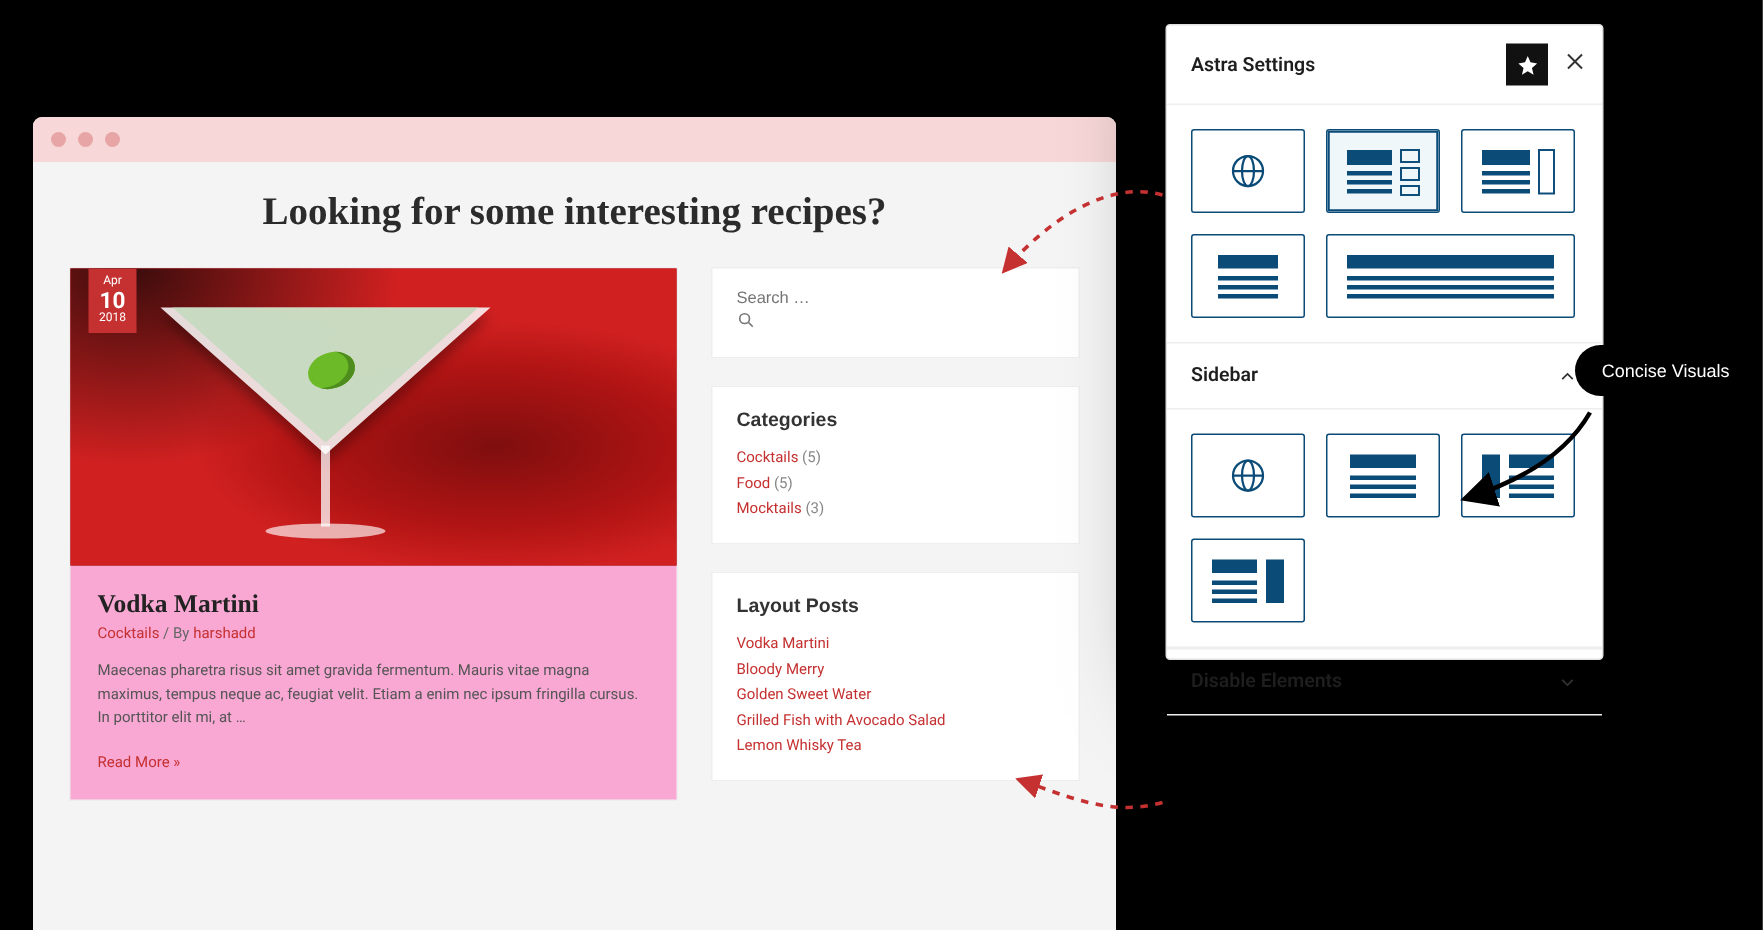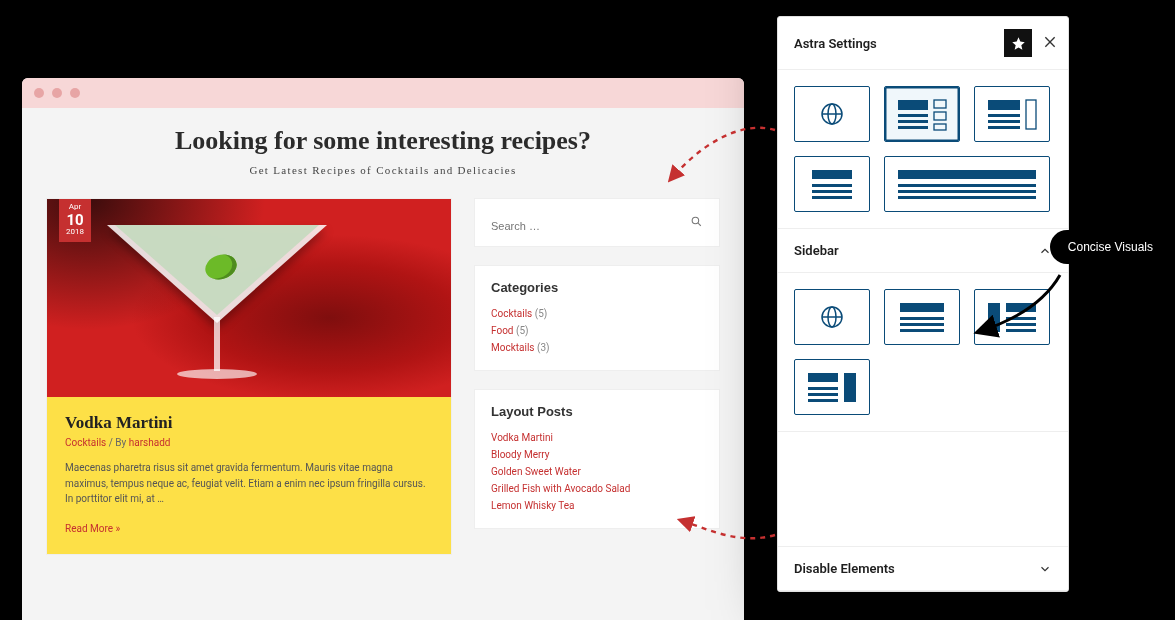--- a/index.html
+++ b/index.html
@@ -22,21 +22,21 @@
   .browser-bar span { width: 10px; height: 10px; border-radius: 50%; background: #e7a5a5; }
   .page { padding: 18px 16px 0 16px; }
   .page-title { font-family: Georgia, "Times New Roman", serif; font-size: 26px; text-align: center; color: #2b2b2b; }
   .page-sub  { font-family: Georgia, serif; text-align: center; font-size: 11px; letter-spacing: .12em; color: #444; margin-top: 8px; }
 
   .cols { display: flex; gap: 22px; margin-top: 22px; padding: 0 8px; }
   .main-col { flex: 0 0 406px; }
   .side-col { flex: 1; }
 
   
-  .card { background: #fde047; border: 1px solid #eee; position: relative; }
+  .card { background: #f9a8d4; border: 1px solid #eee; position: relative; }
   .hero {
     height: 198px; position: relative; overflow: hidden;
     background:
       radial-gradient(80% 120% at 10% 0%, #3b0c0c 0%, transparent 55%),
       radial-gradient(70% 60% at 70% 60%, #7f0e0e 0%, #b11414 45%, #d02020 70%),
       linear-gradient(#9b1010, #7a0a0a);
   }
   
   .glass {
     position: absolute; left: 60px; top: -8px; width: 220px; height: 220px;
@@ -69,33 +69,33 @@
   .card-body { padding: 16px 18px 18px; }
   .post-title { font-family: Georgia, serif; font-size: 17px; color: #222; }
   .meta { font-size: 10px; margin-top: 4px; }
   .meta a { color: #c53030; text-decoration: none; }
   .meta .sep { color: #666; }
   .excerpt { font-size: 10px; color: #555; line-height: 1.55; margin-top: 12px; }
   .readmore { display: inline-block; font-size: 10px; color: #c53030; text-decoration: none; margin-top: 16px; }
 
   
   .widget { background: #fff; border: 1px solid #eee; padding: 14px 16px; margin-bottom: 18px; }
-  .search-row { display: flex; align-items: flex-end; }
+  .search-row { display: flex; align-items: flex-start; flex-direction: column; }
   .search-row input { flex: 1; border: none; font-size: 11px; color: #888; outline: none; }
   .search-row .mag svg { width: 13px; height: 13px; stroke: #777; }
   .widget h4 { font-family: Arial, sans-serif; font-size: 13px; color: #333; font-weight: 600; margin-bottom: 10px; }
   .widget ul { list-style: none; }
   .widget li { font-size: 10px; padding: 3px 0; }
   .widget li a { color: #c53030; text-decoration: none; }
   .widget li .cnt { color: #888; }
 
   
   .panel {
     position: absolute; right: 106px; top: 16px;
-    width: 292px; height: 576px;
+    width: 292px; height: 424px;
     background: #fff; border: 1px solid #e1e1e1;
     border-radius: 3px;
     box-shadow: 0 18px 60px rgba(0,0,0,.5);
     display: flex; flex-direction: column;
     font-size: 13px; color: #1e1e1e;
   }
   .panel-head {
     display: flex; align-items: center; justify-content: space-between;
     padding: 12px 10px 12px 16px; border-bottom: 1px solid #eee;
   }
@@ -137,21 +137,20 @@
 
 <div class="browser">
   <div class="browser-bar">
     <span></span>
       <span></span>
       <span></span>
   </div>
 
   <div class="page">
     <h1 class="page-title">Looking for some interesting recipes?</h1>
-    <div class="page-sub">Get Latest Recipes of Cocktails and Delicacies</div>
 
     <div class="cols">
 
       <div class="main-col">
         <article class="card">
           <div class="hero">
             <div class="glass">
               <div class="bowl"></div>
                 <div class="bowl2"></div>
               <div class="lime"></div>

